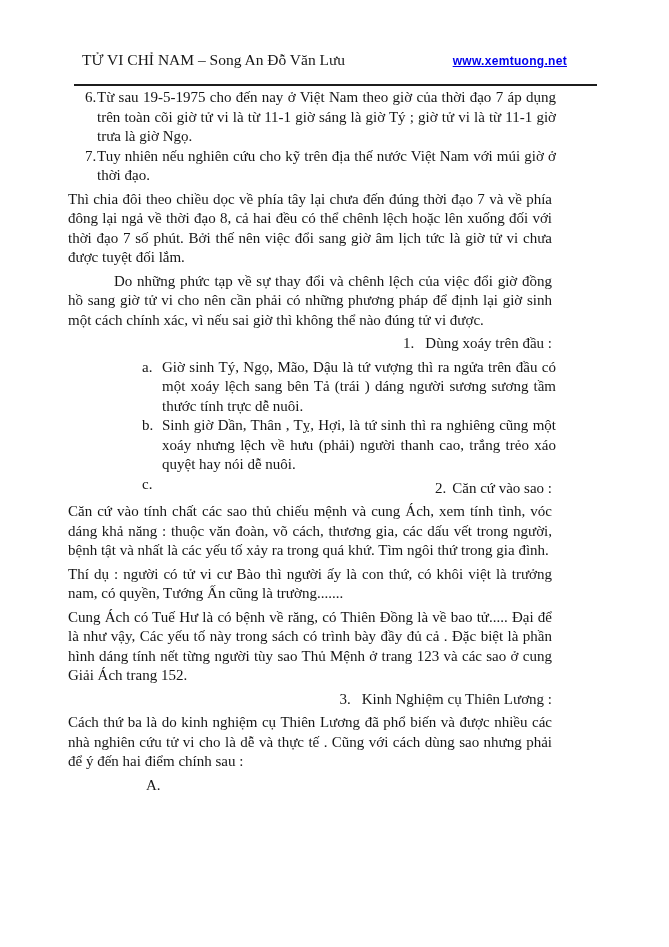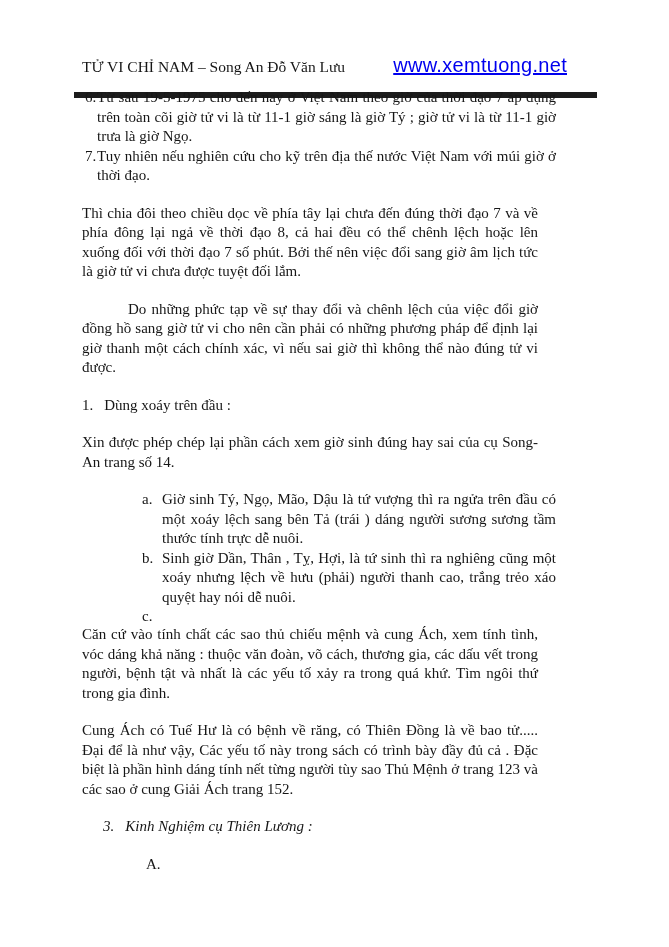--- a/index.html
+++ b/index.html
@@ -9,60 +9,60 @@
     background:#ffffff;
     font-family:"Liberation Serif","DejaVu Serif",serif;
     color:#161616;
     overflow:hidden;
     box-sizing:border-box;
   }
   .header{
     position:absolute;
     left:74px;right:72px;top:38px;
     padding-bottom:15px;
-    border-bottom:6px solid #14b8a6;
+    border-bottom:2px solid #14b8a6;
   }
   .header-row{
     display:flex;
     justify-content:space-between;
     align-items:baseline;
     padding-left:8px;
     padding-right:30px;
   }
   .header-title{
     font-size:15.5px;
     white-space:nowrap;
   }
   .header-link{
     font-family:"Liberation Sans","DejaVu Sans",sans-serif;
-    font-weight:400;
-    font-size:20px;
+    font-weight:700;
+    font-size:12px;
     letter-spacing:.3px;
     text-decoration:underline;
     cursor:pointer;
     white-space:nowrap;
     margin-top:16px;
   }
   .content{
     position:absolute;
     left:64px;top:88px;
     width:492px;
     font-size:15px;
     line-height:19.5px;
     text-align:justify;
   }
-  .content p{margin:18px;}
+  .content p{margin:4px;}
   .num-item{position:relative;padding-left:33px;}
   .num-item .marker{position:absolute;left:21px;top:0;}
   .para-first{margin-top:6px;}
   .indent{text-indent:46px;}
-  .h-method{white-space:nowrap;text-align:left;}
+  .h-method{white-space:nowrap;text-align:right;}
   .h-method .hnum{margin-right:11px;}
   .h-method.tight .hnum{margin-right:6px;}
-  .h-method.shift{padding-left:21px;font-style:italic;}
+  .h-method.shift{padding-left:21px;}
   .abc-item{position:relative;padding-left:98px;}
   .abc-item .marker{position:absolute;left:78px;top:0;}
   .a-item{position:relative;padding-left:98px;text-align:left;}
   .a-item .marker{position:absolute;left:82px;top:0;}
 </style>
 </head>
 <body>
 
 <div class="page" style="color: rgb(22, 22, 22); background: rgb(255, 255, 255);">
 
@@ -80,52 +80,56 @@
       <span>Từ sau 19-5-1975 cho đến nay ở Việt Nam theo giờ của thời đạo 7 áp dụng trên toàn cõi giờ tử vi là từ 11-1 giờ sáng là giờ Tý ; giờ tử vi là từ 11-1 giờ trưa là giờ Ngọ.</span>
     </div>
 
     <div class="num-item">
       <span class="marker">7.</span>
       <span>Tuy nhiên nếu nghiên cứu cho kỹ trên địa thế nước Việt Nam với múi giờ ở thời đạo.</span>
     </div>
 
     <p class="para-first">Thì chia đôi theo chiều dọc về phía tây lại chưa đến đúng thời đạo 7 và về phía đông lại ngả về thời đạo 8, cả hai đều có thể chênh lệch hoặc lên xuống đối với thời đạo 7 số phút. Bởi thế nên việc đổi sang giờ âm lịch tức là giờ tử vi chưa được tuyệt đối lắm.</p>
 
-    <p class="indent">Do những phức tạp về sự thay đổi và chênh lệch của việc đổi giờ đồng hồ sang giờ tử vi cho nên cần phải có những phương pháp để định lại giờ thanh một cách chính xác, vì nếu sai giờ thì không thể nào đúng tử vi được.</p>
+    <p class="indent">Do những phức tạp về sự thay đổi và chênh lệch của việc đổi giờ đồng hồ sang giờ tử vi cho nên cần phải có những phương pháp để định lại giờ sinh một cách chính xác, vì nếu sai giờ thì không thể nào đúng tử vi được.</p>
 
 
     <p class="h-method">
       <span class="hnum">1.</span><span>Dùng xoáy trên đầu :</span>
     </p>
 
-    <p>Xin được phép chép lại phần  cách xem giờ sinh đúng hay sai của cụ Song-An trang số 14.</p>
 
     <div class="abc-item">
       <span class="marker">a.</span>
       <span>Giờ sinh Tý, Ngọ, Mão, Dậu là tứ vượng thì ra ngửa trên đầu có một xoáy lệch sang bên Tả  (trái ) dáng người sương sương tầm thước tính trực dễ nuôi.</span>
     </div>
 
     <div class="abc-item">
       <span class="marker">b.</span>
       <span>Sinh giờ Dần, Thân , Tỵ, Hợi, là tứ sinh thì ra nghiêng cũng một xoáy nhưng lệch về hưu (phải) người thanh cao, trắng trẻo xáo quyệt hay nói dễ nuôi.</span>
     </div>
 
     <div class="abc-item">
       <span class="marker">c.</span>
     </div>
 
+    <p class="h-method tight">
+      <span class="hnum">2.</span><span>Căn cứ vào sao :</span>
+    </p>
 
     <p>Căn cứ vào tính chất các sao thủ chiếu mệnh và cung Ách, xem tính tình, vóc dáng khả năng : thuộc văn đoàn, võ cách, thương gia, các dấu vết trong người, bệnh tật và nhất là các yếu tố xảy ra trong quá khứ. Tìm ngôi thứ trong gia đình.</p>
 
+    <p>Thí dụ : người có tử vi cư Bào thì người ấy là con thứ, có khôi việt là trưởng nam, có quyền, Tướng Ấn cũng là trường.......</p>
 
     <p>Cung Ách có Tuế Hư là có bệnh về răng, có Thiên Đồng là về bao tử..... Đại để là như vậy, Các yếu tố này trong sách có trình bày đầy đủ cả . Đặc biệt là phần hình dáng tính nết từng người tùy sao Thủ Mệnh ở trang 123 và các sao ở cung Giải Ách trang 152.</p>
 
     <p class="h-method shift">
       <span class="hnum">3.</span><span>Kinh Nghiệm cụ Thiên Lương :</span>
     </p>
 
+    <p>Cách thứ ba là do kinh nghiệm cụ Thiên Lương đã phổ biến và được nhiều các nhà nghiên cứu tử vi cho là dễ và thực tế . Cũng với cách dùng sao nhưng phải để ý đến hai điểm chính sau :</p>
 
     <div class="a-item">
       <span class="marker">A.</span>
     </div>
 
   </div>
 </div>
 
 </body></html>

